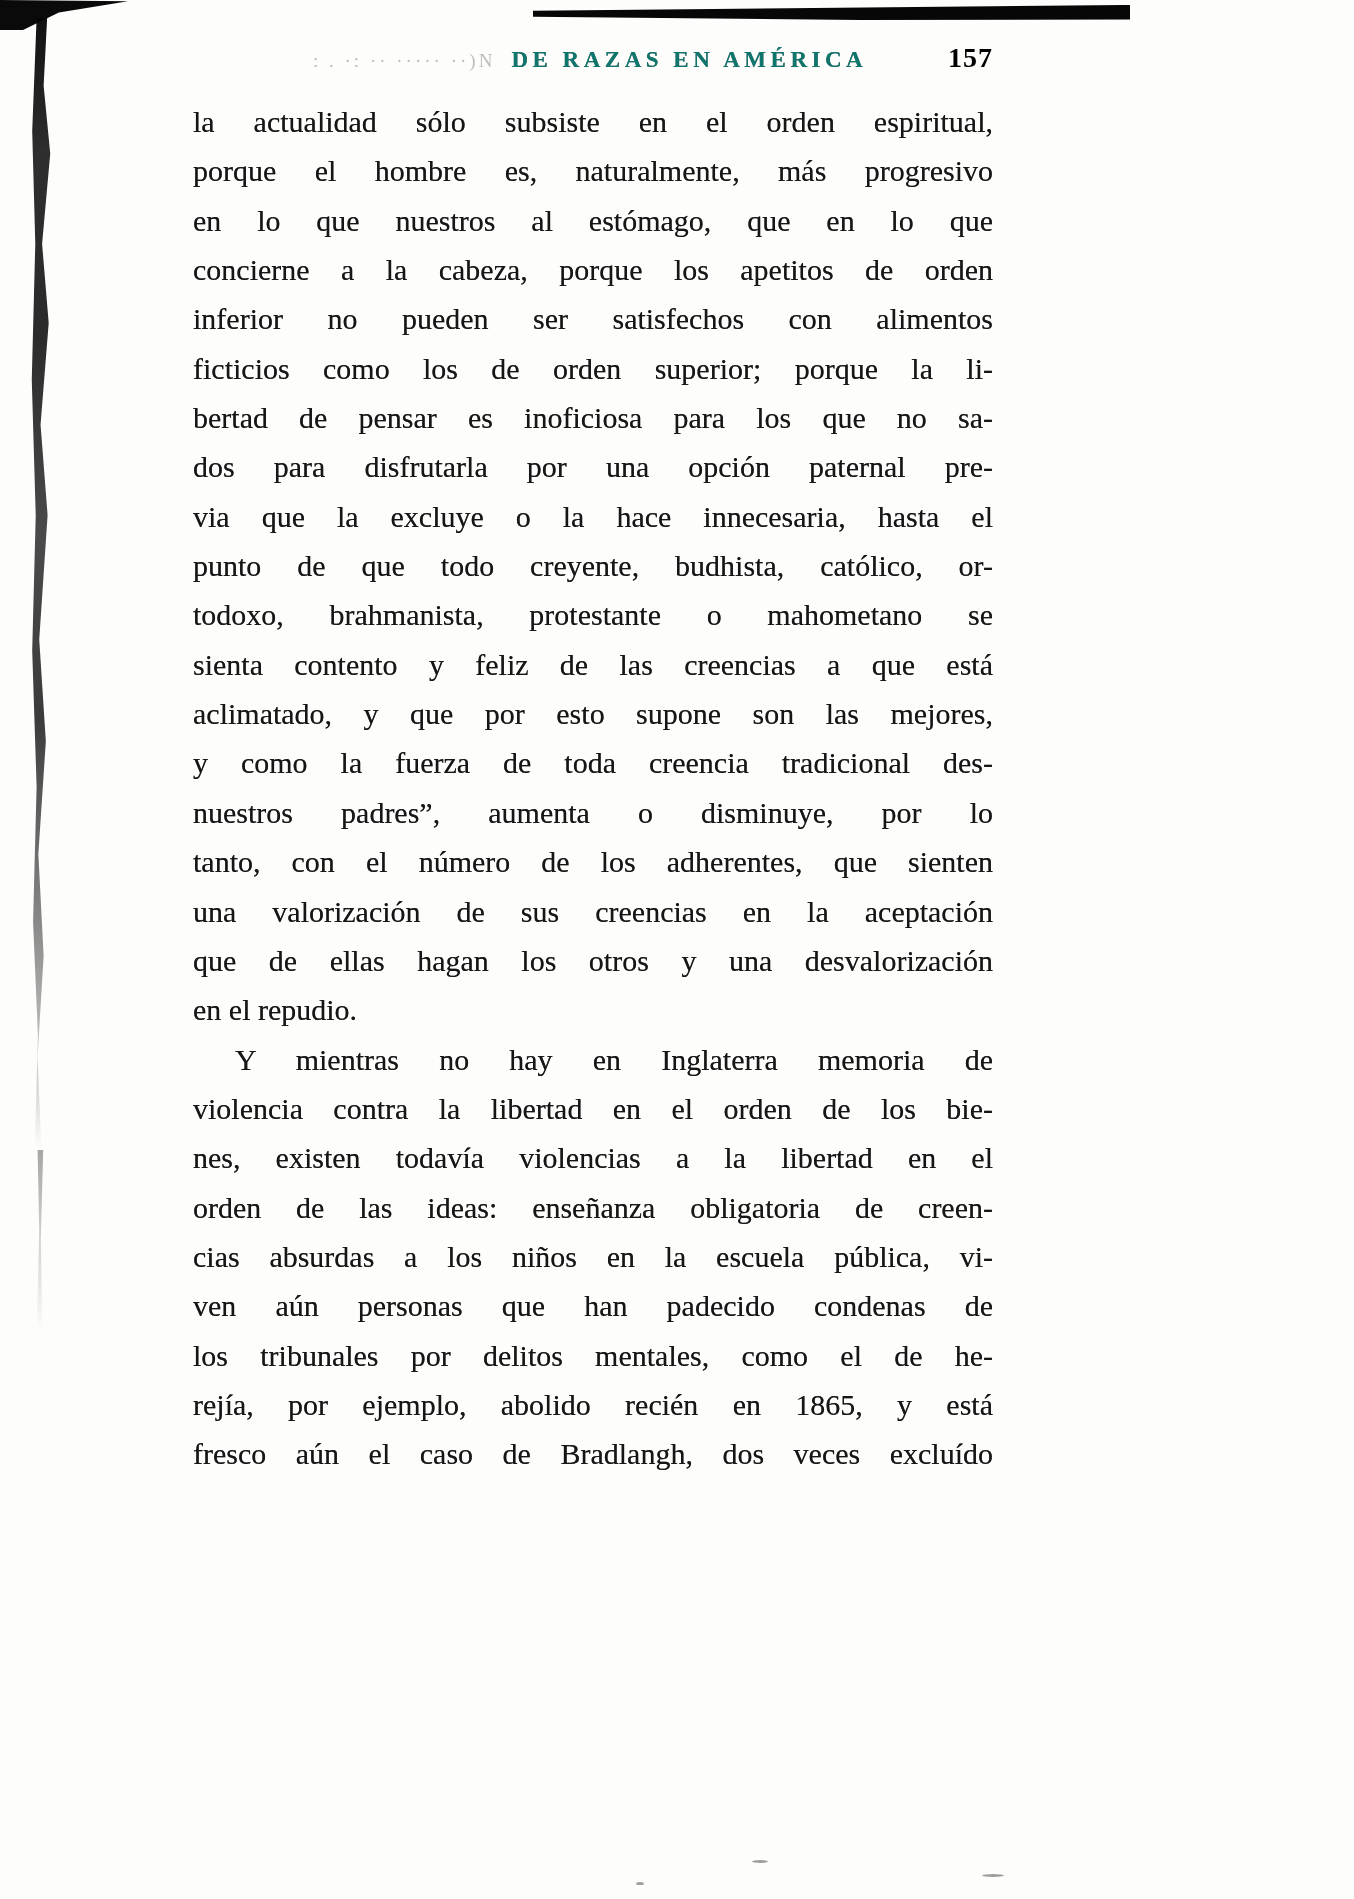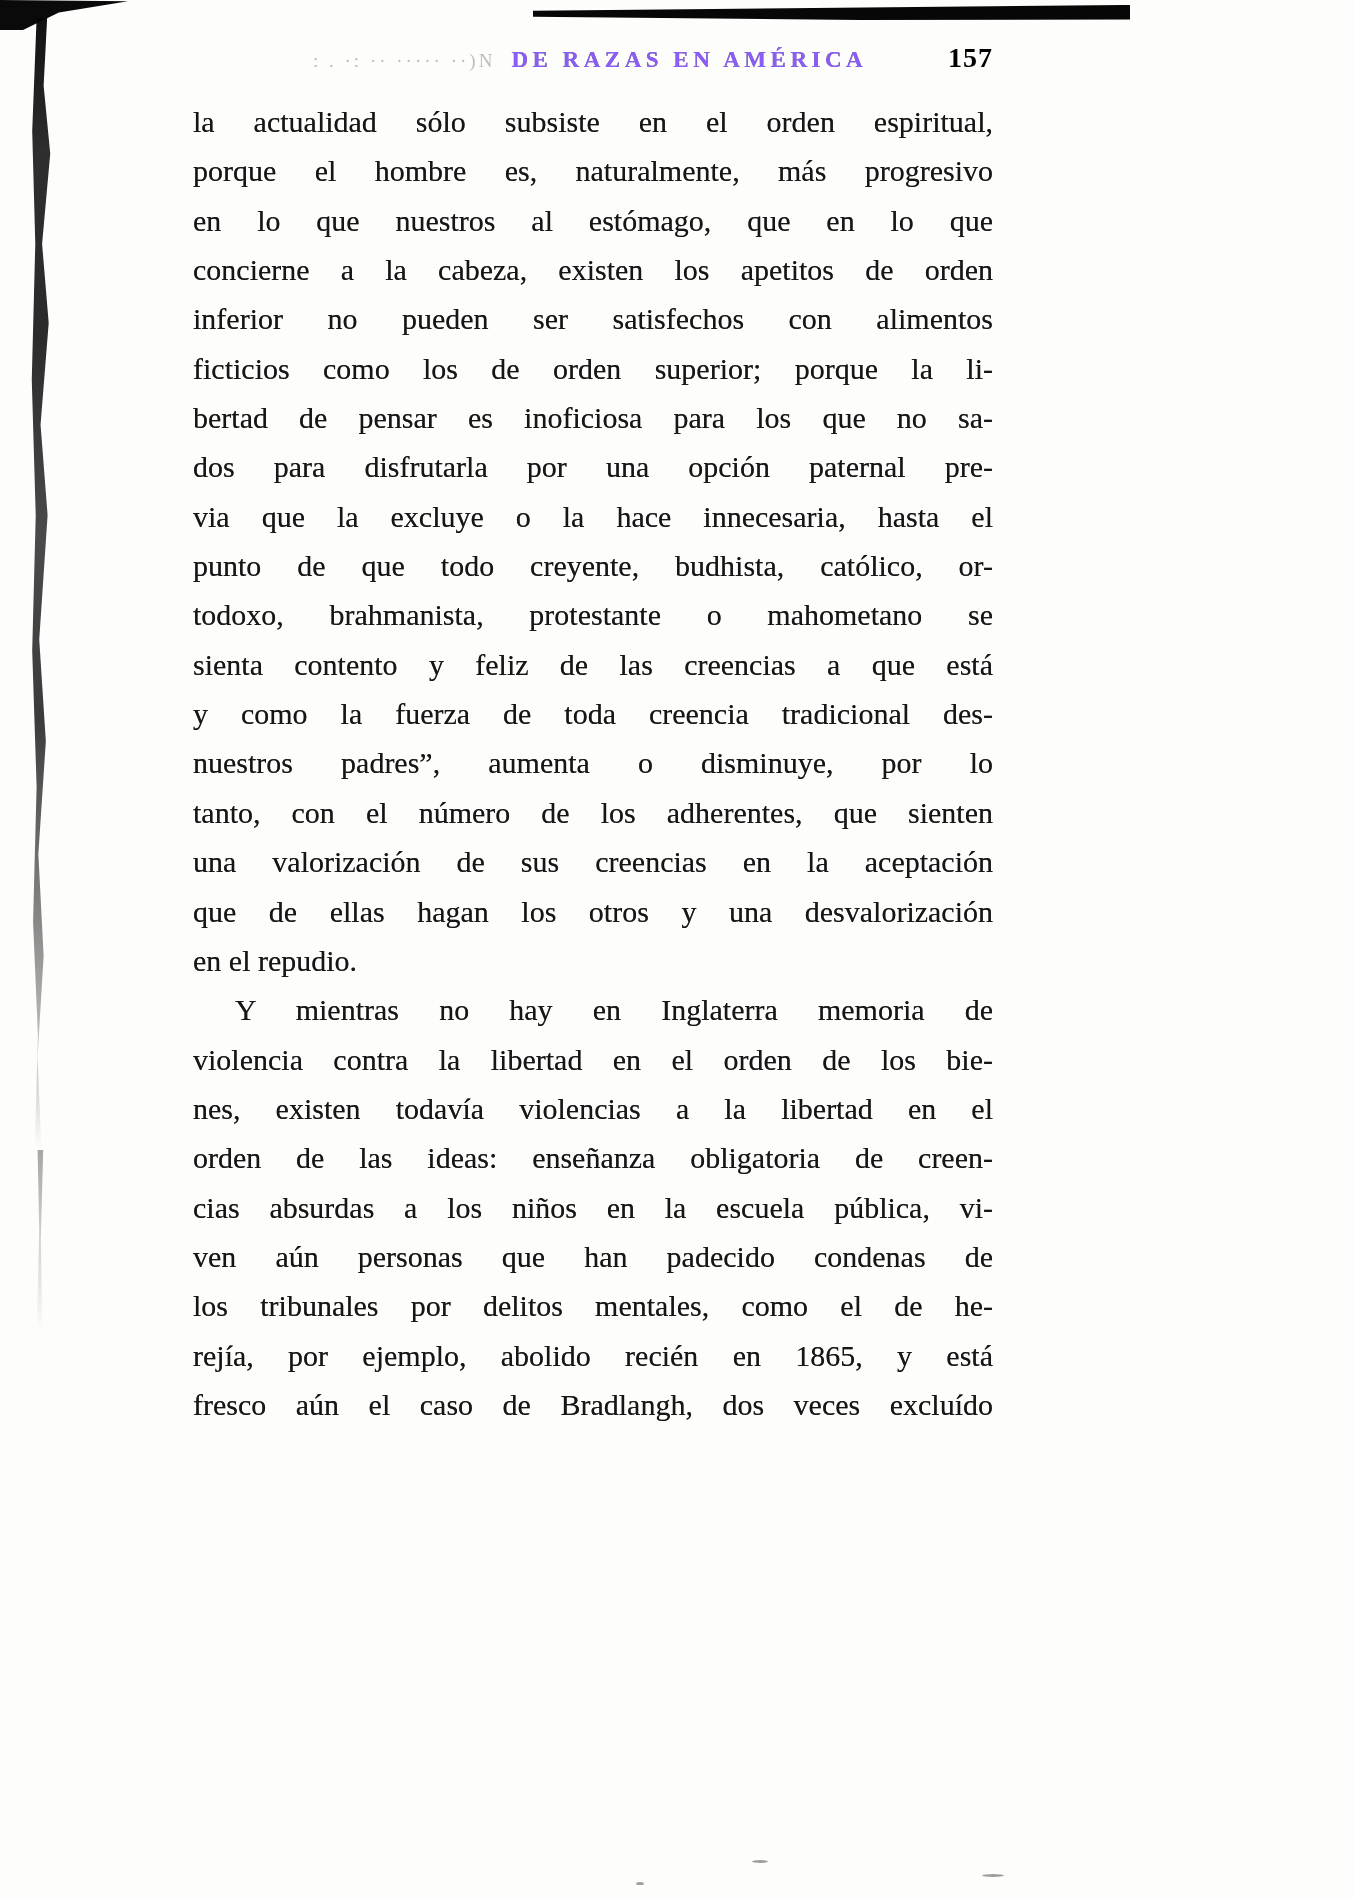--- a/index.html
+++ b/index.html
@@ -76,21 +76,21 @@
     color: rgba(40,40,40,0.3);
     filter: blur(0.4px);
     white-space: nowrap;
   }
   .header-title {
     margin-left: 16px;
     font-size: 23px;
     letter-spacing: 4.5px;
     font-weight: 600;
     white-space: nowrap;
-    color: #8b5cf6;
+    color: #0f766e;
     text-shadow: 0 0 0.5px rgba(0,0,0,0.6);
   }
   .header-page-number {
     margin-left: auto;
     font-size: 28px;
     font-weight: 700;
     letter-spacing: 1px;
     color: #000000;
   }
 
@@ -129,29 +129,30 @@
   <div class="header">
     <span class="header-faded">: . ·: ·· ·····  ··)N</span>
     <span class="header-title">DE RAZAS EN AMÉRICA</span>
     <span class="header-page-number">157</span>
   </div>
 
   <div class="body-text">
       <div class="line">la actualidad sólo subsiste en el orden espiritual,</div>
       <div class="line">porque el hombre es, naturalmente, más progresivo</div>
       <div class="line">en lo que nuestros al estómago, que en lo que</div>
-      <div class="line">concierne a la cabeza, existen los apetitos de orden</div>
+      <div class="line">concierne a la cabeza, porque los apetitos de orden</div>
       <div class="line">inferior no pueden ser satisfechos con alimentos</div>
       <div class="line">ficticios como los de orden superior; porque la li-</div>
       <div class="line">bertad de pensar es inoficiosa para los que no sa-</div>
       <div class="line">dos para disfrutarla por una opción paternal pre-</div>
       <div class="line">via que la excluye o la hace innecesaria, hasta el</div>
       <div class="line">punto de que todo creyente, budhista, católico, or-</div>
       <div class="line">todoxo, brahmanista, protestante o mahometano se</div>
       <div class="line">sienta contento y feliz de las creencias a que está</div>
+      <div class="line">aclimatado, y que por esto supone son las mejores,</div>
       <div class="line">y como la fuerza de toda creencia tradicional des-</div>
       <div class="line">nuestros padres”,  aumenta  o disminuye, por lo</div>
       <div class="line">tanto, con el número de los adherentes, que sienten</div>
       <div class="line">una valorización de sus creencias en la aceptación</div>
       <div class="line">que de ellas hagan los otros y una desvalorización</div>
       <div class="line no-justify">en el repudio.</div>
       <div class="line indent">Y mientras no hay en Inglaterra memoria de</div>
       <div class="line">violencia contra la libertad en el orden de los bie-</div>
       <div class="line">nes, existen todavía violencias a la libertad en el</div>
       <div class="line">orden de las ideas: enseñanza obligatoria de creen-</div>

